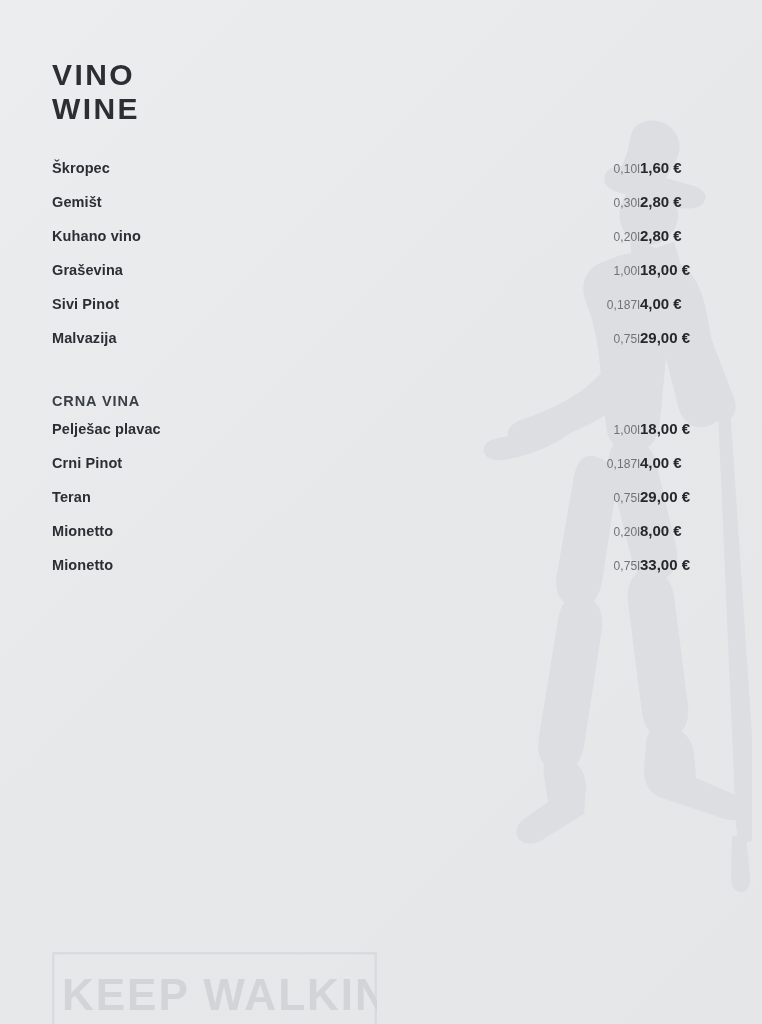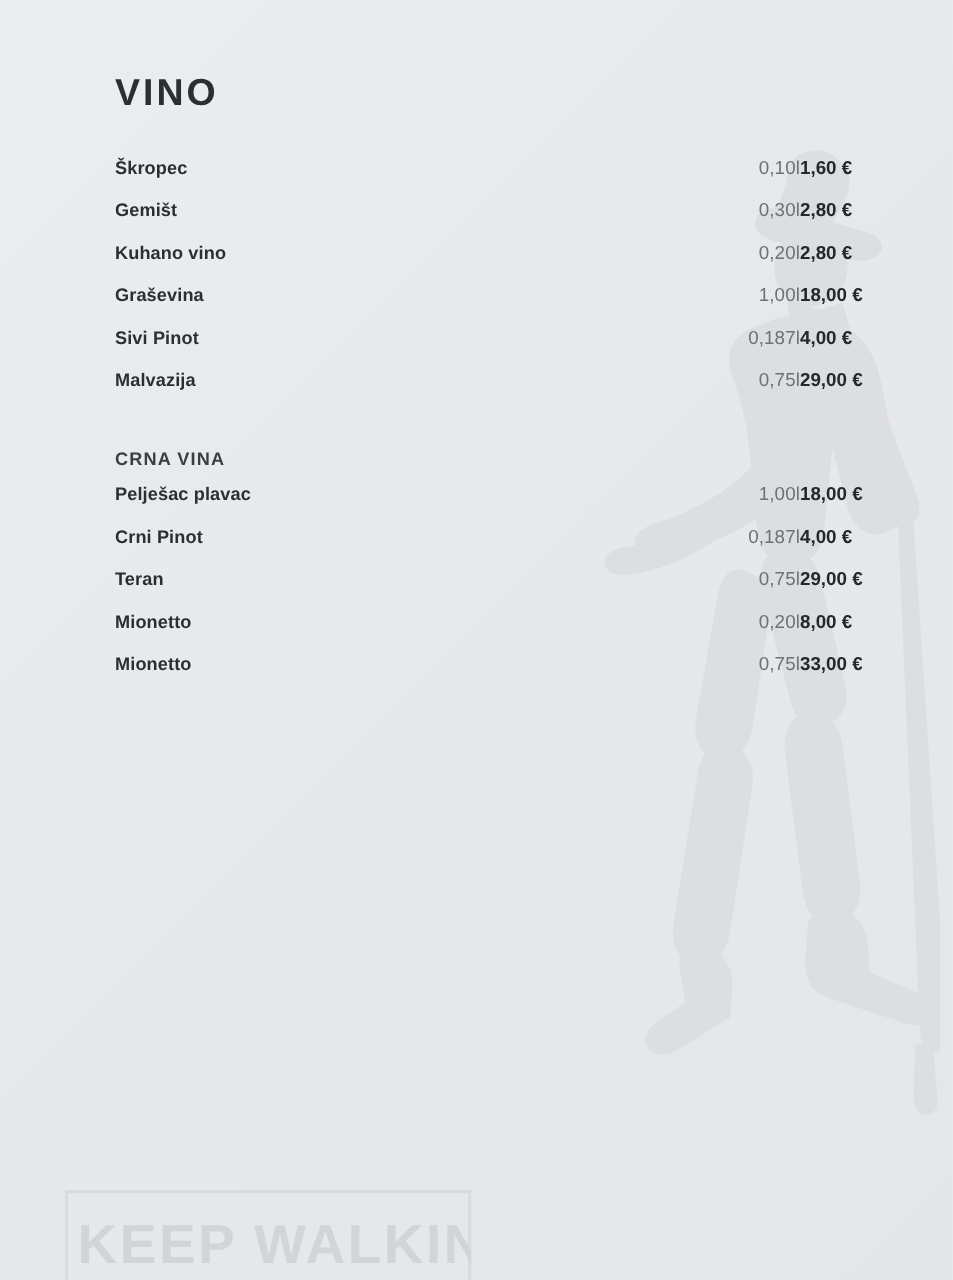--- a/index.html
+++ b/index.html
@@ -9,21 +9,20 @@
     background: #e8eaec;
     font-family: "Liberation Sans", sans-serif;
     overflow: hidden;
   }
   #page {
     position: relative;
     width: 762px;
     height: 1024px;
     background: linear-gradient(135deg, #ebedef 0%, #e6e8ea 50%, #e4e6e8 100%);
     overflow: hidden;
-    padding-left: 40px;
   }
 
   
   #watermark {
     position: absolute;
     right: 10px;
     top: 110px;
     width: 330px;
     height: 790px;
     opacity: 1;
@@ -74,21 +73,21 @@
   }
   .row .name {
     font-size: 14.5px;
     font-weight: bold;
     color: #2b2f33;
     letter-spacing: 0.1px;
     flex: 0 0 auto;
   }
   .row .filler { flex: 1 1 auto; }
   .row .vol {
-    font-size: 15px;
+    font-size: 12px;
     color: #6d7378;
     text-align: right;
     width: 64px;
     flex: 0 0 64px;
     letter-spacing: 0.1px;
   }
   .row .price {
     font-size: 15px;
     font-weight: bold;
     color: #24282c;
@@ -138,20 +137,21 @@
     <svg viewBox="0 0 325 80" xmlns="http://www.w3.org/2000/svg" aria-hidden="true">
       <rect x="1" y="1" width="323" height="78" fill="none" stroke="#d9dbde" stroke-width="3"></rect>
       <text x="10" y="58" font-family="Liberation Sans, sans-serif" font-size="44" font-weight="bold" letter-spacing="2" fill="#d2d4d7">KEEP WALKING</text>
     </svg>
   </div>
 
   <div id="content">
 
     <div class="title-block">
       <div class="title-line">VINO</div>
+      <div class="title-line">WINE</div>
     </div>
 
     <div class="section">
       <div class="row">
         <span class="name">Škropec</span>
         <span class="filler"></span>
         <span class="vol">0,10l</span>
         <span class="price">1,60 €</span>
       </div>
       <div class="row">

